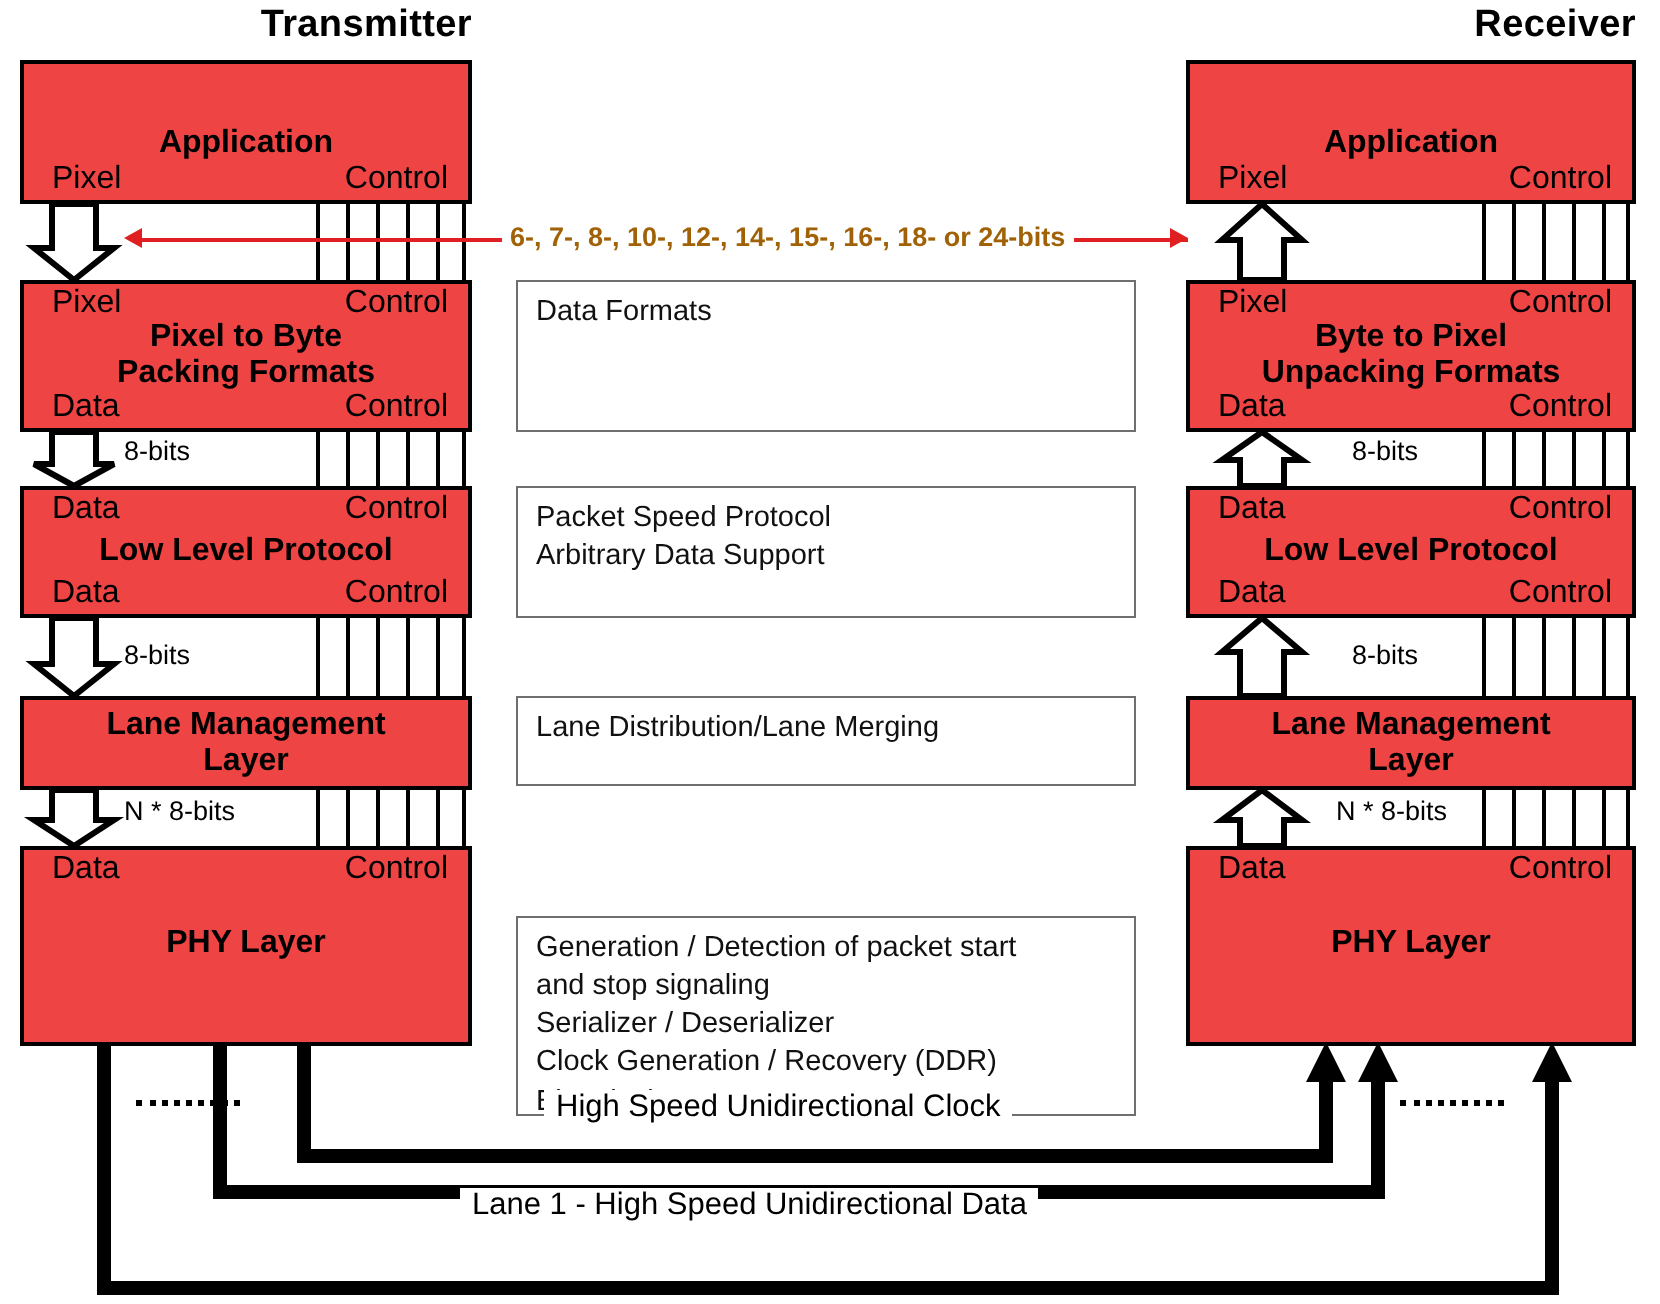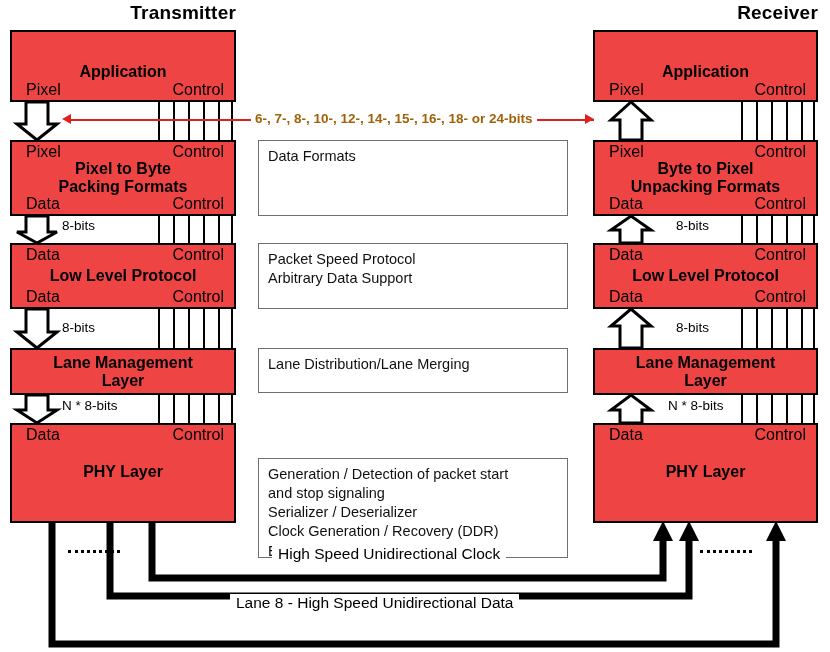--- a/index.html
+++ b/index.html
@@ -236,15 +236,15 @@
   <div class="bitlabel" style="left:676px;top:218px;">8-bits</div>
   <div class="bitlabel" style="left:676px;top:320px;">8-bits</div>
   <div class="bitlabel" style="left:668px;top:398px;">N * 8-bits</div>
 
   <div class="redline" style="left:70px;top:119px;width:524px;"></div>
   <div class="redarrow left" style="left:62px;top:114px;"></div>
   <div class="redarrow right" style="left:585px;top:114px;"></div>
   <div class="redtxt" style="left:251px;top:111px;background:#fff;padding:0 4px;">6-, 7-, 8-, 10-, 12-, 14-, 15-, 16-, 18- or 24-bits</div>
 
   <div class="blab" style="left:272px;top:545px;">High Speed Unidirectional Clock</div>
-  <div class="blab" style="left:230px;top:594px;">Lane 8 - High Speed Unidirectional Data</div>
+  <div class="blab" style="left:230px;top:594px;">Lane 1 - High Speed Unidirectional Data</div>
 
 </div>
 
 </body></html>

